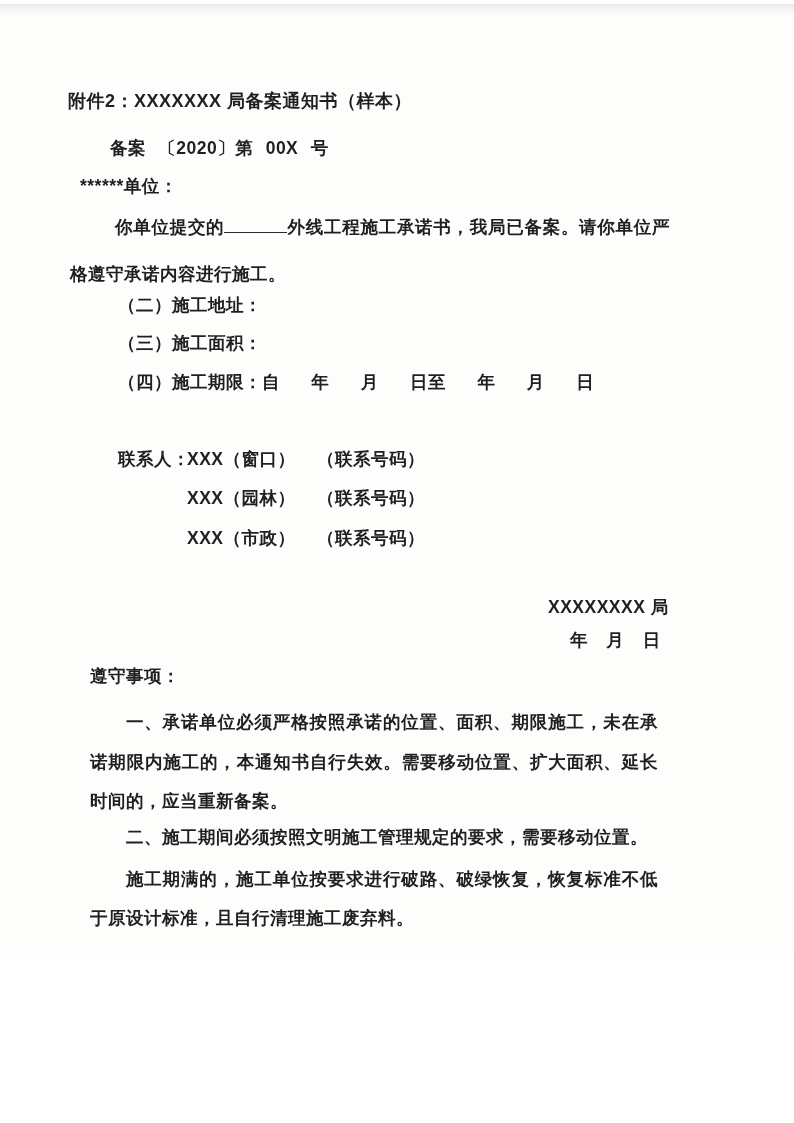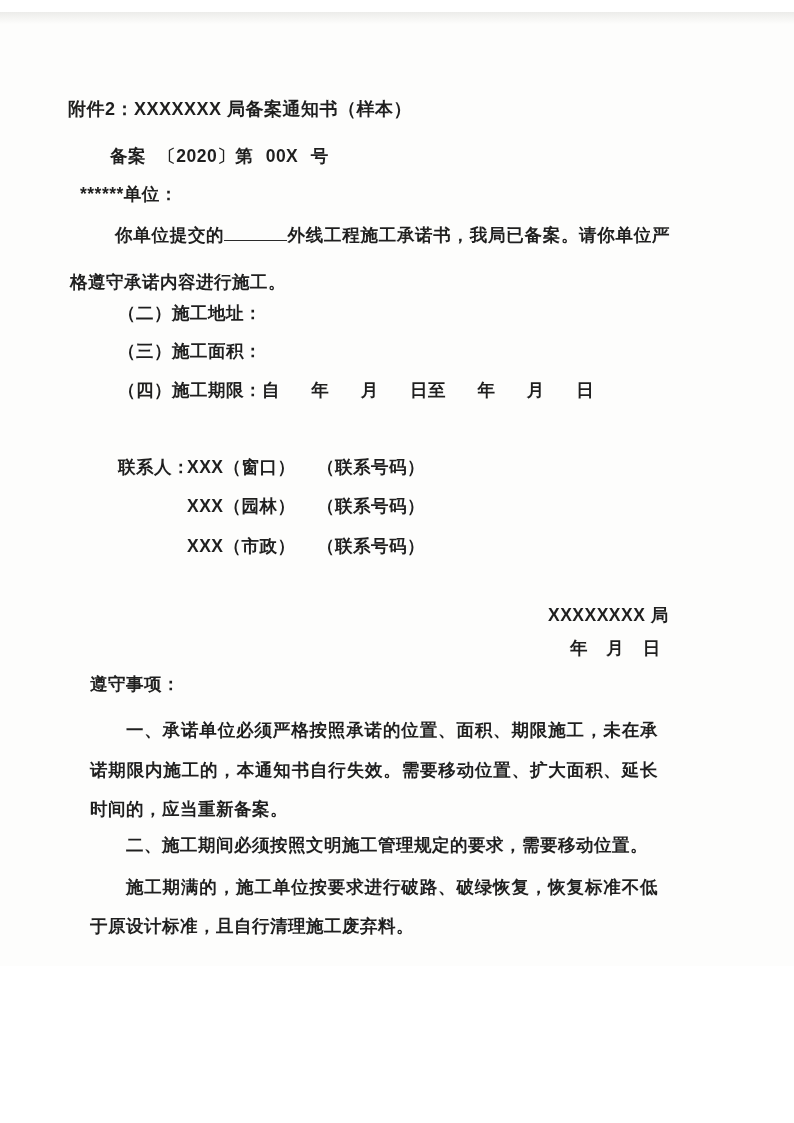--- a/index.html
+++ b/index.html
@@ -1,20 +1,20 @@
 <!DOCTYPE html>
 <html><head>
 <meta charset="utf-8">
 <style>
   html, body { margin: 0; padding: 0; background: #ffffff; }
   .page {
     position: relative;
     width: 794px;
     height: 954px;
-    margin: 12px auto;
+    margin: 4px auto;
     background: #fdfdfc;
     overflow: hidden;
     font-family: "Liberation Sans", "DejaVu Sans", sans-serif;
     color: #1f1f1f;
     font-size: 17.5px;
     font-weight: 600;
     letter-spacing: 0.5px;
   }
   
   .page::before {

